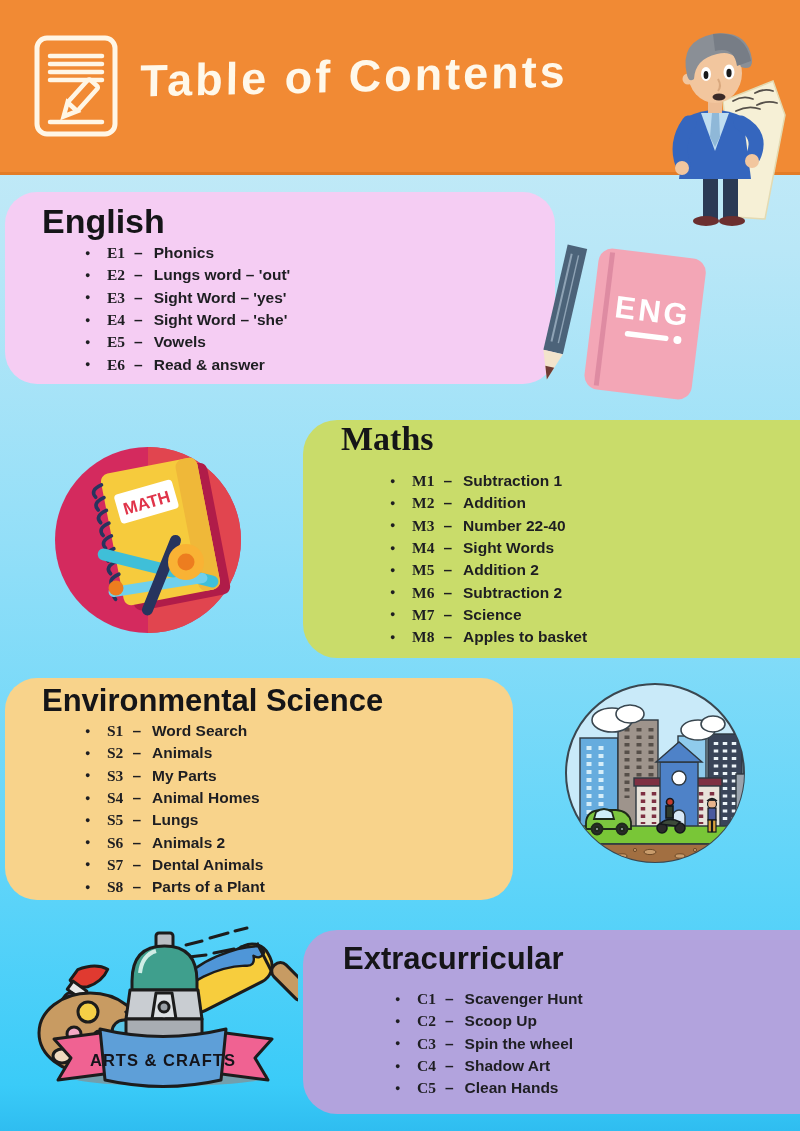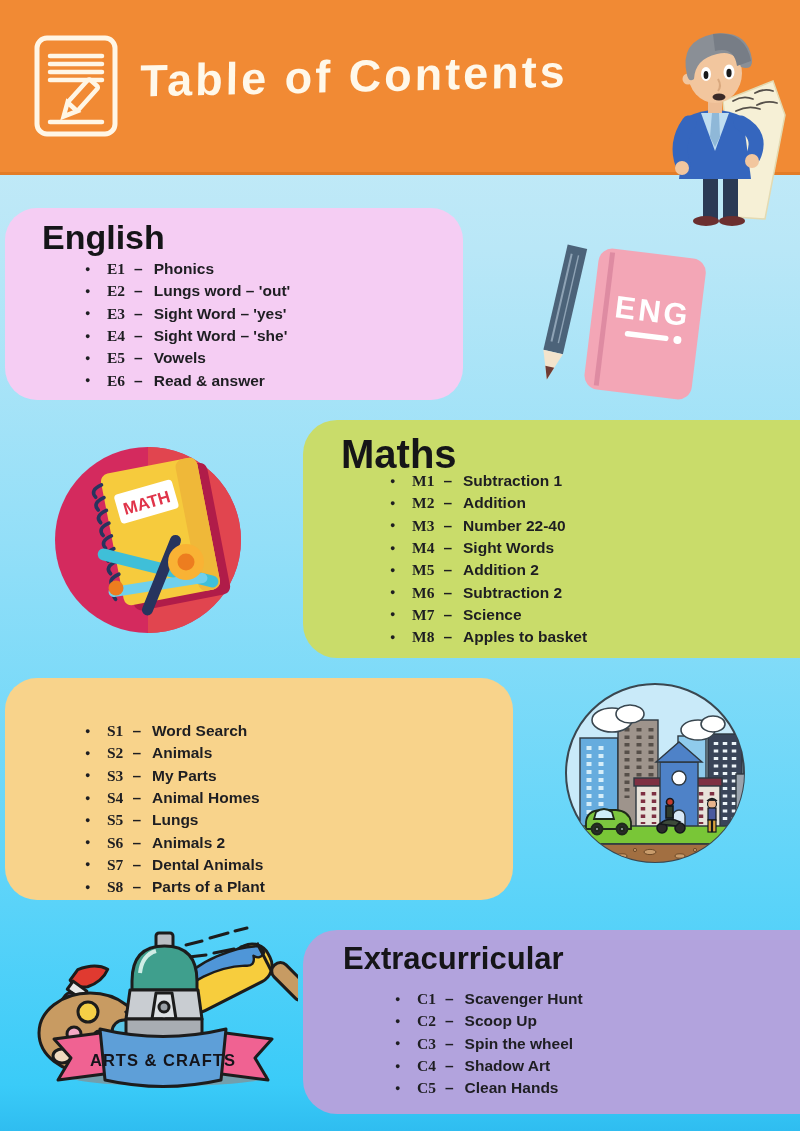--- a/index.html
+++ b/index.html
@@ -12,27 +12,27 @@
   .header{position:absolute;left:0;top:0;width:800px;height:172px;background:#F18A34;border-bottom:3px solid #E37C27;}
   .doc-icon{position:absolute;left:33px;top:34px;width:86px;height:104px;}
   .page-title{
     position:absolute;left:140px;top:50px;width:480px;
     font-size:45px;font-weight:bold;color:#FFF8EA;letter-spacing:3px;
     transform:rotate(-1.3deg) skewX(-2deg);white-space:nowrap;
   }
   .character{position:absolute;left:615px;top:20px;width:178px;height:210px;z-index:6;}
   
   .section{position:absolute;border-radius:32px;color:#1D1D20;z-index:2;}
-  .sec-english{left:5px;top:208px;width:458px;height:192px;background:#F5CDF3;}
+  .sec-english{left:5px;top:192px;width:550px;height:192px;background:#F5CDF3;}
   .sec-maths{left:303px;top:420px;width:497px;height:238px;background:#C9DC6A;border-radius:34px 0 0 34px;}
   .sec-science{left:5px;top:678px;width:508px;height:222px;background:#F8D38B;}
   .sec-extra{left:303px;top:930px;width:497px;height:184px;background:#B2A3DD;border-radius:34px 0 0 34px;}
   .section h2{position:absolute;margin:0;font-weight:bold;color:#151518;line-height:1;}
   .sec-english h2{left:37px;top:12px;font-size:34px;}
-  .sec-maths h2{left:38px;top:14px;font-size:40px;}
+  .sec-maths h2{left:38px;top:2px;font-size:34px;font-family:Liberation Serif, serif;}
   .sec-science h2{left:37px;top:7px;font-size:31px;}
   .sec-extra h2{left:40px;top:13px;font-size:31px;}
   .toc-list{list-style:none;margin:0;padding:0;position:absolute;font-size:15.5px;font-weight:bold;color:#1E1E22;}
   .sec-english .toc-list{left:80px;top:50px;}
   .sec-maths   .toc-list{left:87px;top:50px;}
   .sec-science .toc-list{left:80px;top:42px;}
   .sec-extra   .toc-list{left:92px;top:58px;}
   .toc-list li{height:22.3px;display:flex;align-items:center;}
   .toc-list .bullet{width:22px;font-size:9px;line-height:1;}
   .toc-list .code{margin-right:9px;font-family:Liberation Serif, serif;}
@@ -237,20 +237,21 @@
     </g>
     <rect x="48" y="122" width="124" height="12" rx="6" fill="#3FBFD8" transform="rotate(14 110 128)"></rect>
     <rect x="60" y="140" width="100" height="10" rx="5" fill="#6FD0EC" transform="rotate(-9 110 145)"></rect>
     <rect x="108" y="92" width="11" height="86" rx="5.5" fill="#27345E" transform="rotate(22 113 135)"></rect>
     <circle cx="138" cy="122" r="18" fill="#F9B234"></circle>
     <circle cx="138" cy="122" r="8.5" fill="#ED7D1F"></circle>
     <circle cx="68" cy="148" r="7.5" fill="#ED7D1F"></circle>
   </svg>
 
   <div class="section sec-science">
+    <h2>Environmental Science</h2>
     <ul class="toc-list">
         <li>
           <span class="bullet">●</span>
           <span class="code">S1</span>
           <span class="sep">–</span>
           <span class="lbl">Word Search</span>
         </li>
         <li>
           <span class="bullet">●</span>
           <span class="code">S2</span>

